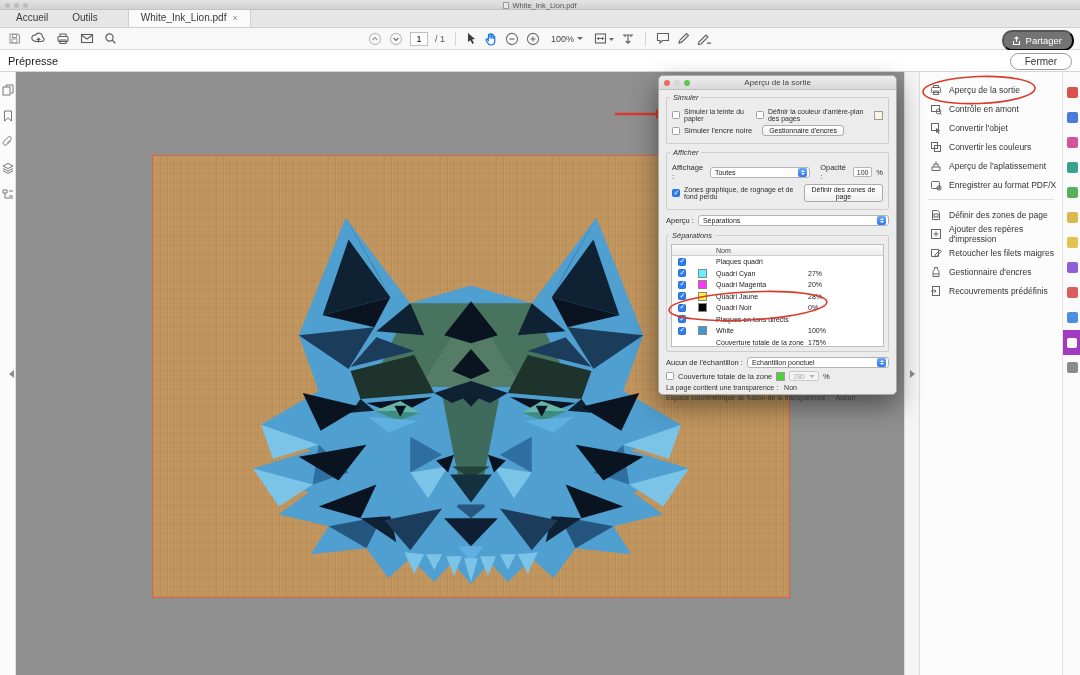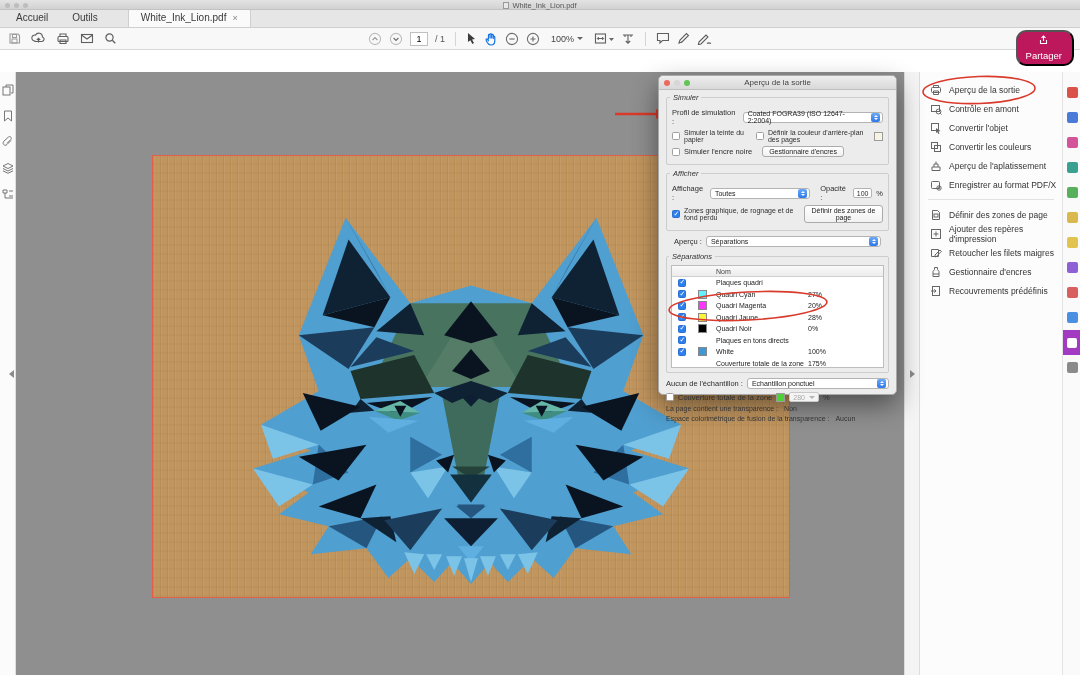--- a/index.html
+++ b/index.html
@@ -23,21 +23,21 @@
   .qb-left { display:flex; gap:10px; padding-left:8px; align-items:center; }
   .qb-center { position:absolute; left:50%; transform:translateX(-50%); display:flex; gap:7px; align-items:center; }
   .qb-right { position:absolute; right:6px; top:2px; }
   .icon { display:inline-flex; align-items:center; justify-content:center; }
   .icon svg { display:block; }
   .vsep { width:1px; height:14px; background:#d5d5d5; margin:0 3px; }
   .pagebox { width:18px; height:14px; border:1px solid #c0c0c0; background:#fff; font-size:9px; text-align:center; line-height:12px; }
   .pagetot { font-size:9px; color:#555; }
   .zoomdd { font-size:9px; color:#444; border:1px solid transparent; padding:1px 3px; display:flex; gap:3px; align-items:center; }
   .caret { width:0; height:0; border-left:3px solid transparent; border-right:3px solid transparent; border-top:3px solid #666; display:inline-block; }
-  .share-btn { background:#be185d; color:#fff; font-size:9.5px; border-radius:10px; padding:3px 10px 3px 8px; display:flex; gap:5px; align-items:center;flex-direction:column; }
+  .share-btn { background:#737373; color:#fff; font-size:9.5px; border-radius:10px; padding:3px 10px 3px 8px; display:flex; gap:5px; align-items:center; }
 
   .docheader { height:22px; background:#fff; border-bottom:1px solid #d4d4d4; position:relative; display:flex; align-items:center; }
   .doc-title { font-size:11px; color:#222; padding-left:8px; }
   .fermer-btn { position:absolute; right:8px; top:3px; font-size:10px; color:#333; background:#fff; border:1px solid #9a9a9a; border-radius:9px; padding:2px 14px; }
 
   
   .main { position:absolute; top:72px; bottom:0; left:0; right:0; display:flex; }
   .lsidebar { width:16px; background:#fbfbfb; border-right:1px solid #e0e0e0; position:relative; }
   .lsidebar .sic { position:absolute; left:2px; color:#777; }
   .collapse-l { position:absolute; left:9px; top:298px; width:0; height:0; border-top:4px solid transparent; border-bottom:4px solid transparent; border-right:5px solid #8b8b8b; }
@@ -237,20 +237,24 @@
     <div class="qb-right">
       <button class="share-btn">
         <svg width="9" height="10" viewBox="0 0 9 10">
             <path d="M4.5 6V1M2.5 2.8L4.5 1l2 1.8M1.5 5v3.5h6V5" fill="none" stroke="#fff" stroke-width="1.1"></path>
           </svg>
         <span>Partager</span>
       </button>
     </div>
   </div>
 
+  <div class="docheader">
+    <span class="doc-title">Prépresse</span>
+    <button class="fermer-btn">Fermer</button>
+  </div>
 
   <div class="main">
 
     <div class="lsidebar">
       <span class="sic" style="top:10px"><svg width="12" height="12" viewBox="0 0 12 12">
             <rect x="1" y="3" width="7" height="8" fill="none" stroke="#777"></rect>
             <path d="M4 3V1h7v8h-2" fill="none" stroke="#777"></path>
           </svg></span>
       <span class="sic" style="top:36px"><svg width="12" height="12" viewBox="0 0 12 12">
             <path d="M2.5 1h7v10l-3.5-3-3.5 3z" fill="none" stroke="#777"></path>
@@ -464,30 +468,20 @@
         <i style="background:#ee6a5e"></i>
         <i style="background:#d6d6d6"></i>
         <i style="background:#61c454"></i>
       </div>
       <div class="dlg-title">Aperçu de la sortie</div>
     </div>
     <div class="dlg-body">
       <fieldset>
         <legend>Simuler</legend>
         <div class="row">
-          <span>Profil de simulation :</span>
-          <span class="dd">
-            <span>Coated FOGRA39 (ISO 12647-2:2004)</span>
-            <span class="stepper">
-                <b class="up"></b>
-                <b class="dn"></b>
-              </span>
-          </span>
-        </div>
-        <div class="row">
           <span class="cb"></span>
           <span style="font-size:7px">Simuler la teinte du papier</span>
           <span class="cb" style="margin-left:4px"></span>
           <span style="font-size:7px">Définir la couleur d'arrière-plan des pages</span>
           <span class="swatch-sm" style="background:#f7f4e4"></span>
         </div>
         <div class="row">
           <span class="cb"></span>
           <span>Simuler l'encre noire</span>
           <button class="btn" style="margin-left:6px">Gestionnaire d'encres</button>
@@ -509,21 +503,21 @@
           <span class="numfield">100</span>
           <span>%</span>
         </div>
         <div class="row">
           <span class="cb on"></span>
           <span style="font-size:7px">Zones graphique, de rognage et de fond perdu</span>
           <button class="btn">Définir des zones de page</button>
         </div>
       </fieldset>
 
-      <div class="row" style="margin:5px 8px">
+      <div class="row" style="margin:5px 0">
         <span>Aperçu :</span>
         <span class="dd grow">
           <span>Séparations</span>
           <span class="stepper">
               <b class="up"></b>
               <b class="dn"></b>
             </span>
         </span>
       </div>
 

